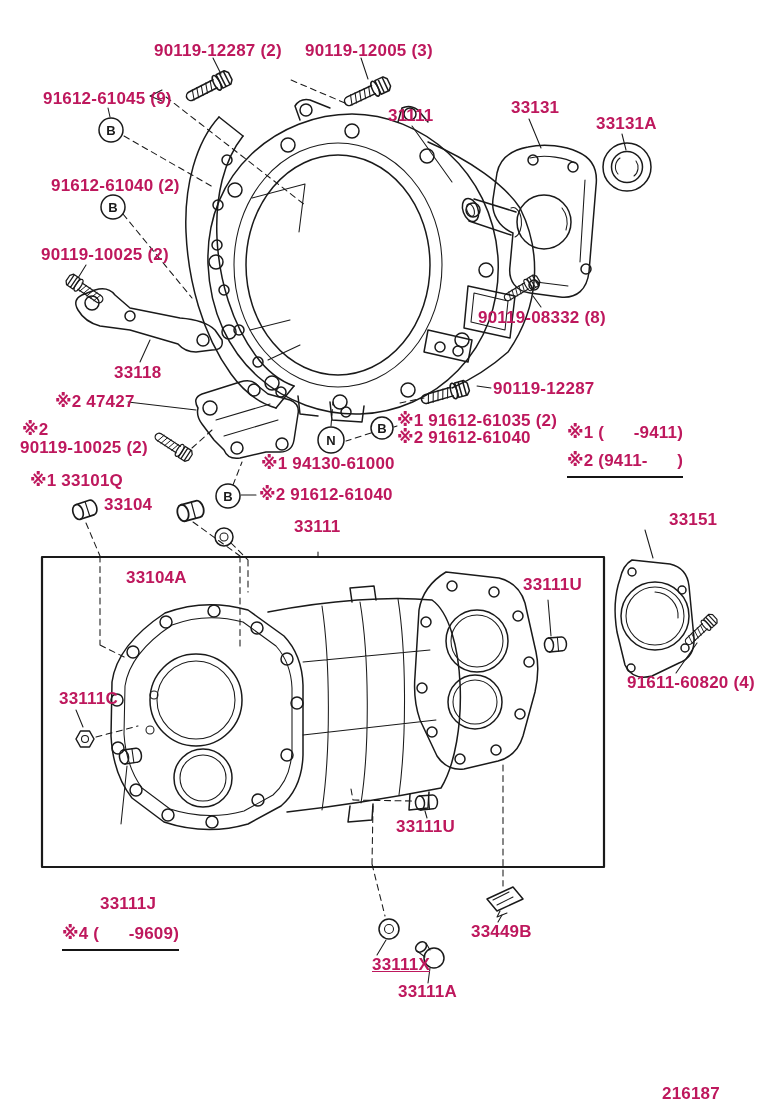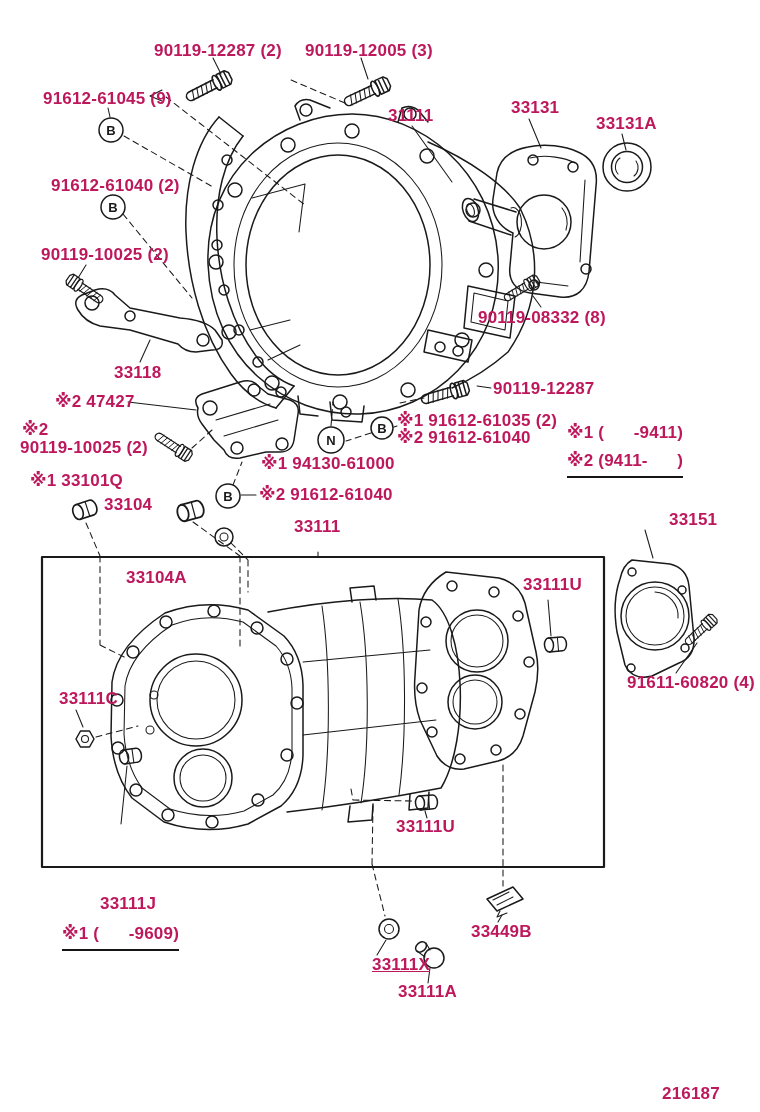--- a/index.html
+++ b/index.html
@@ -276,19 +276,19 @@
       <div class="lbl" style="left: 104px; top: 496px;">33104</div>
       <div class="lbl" style="left: 626px; top: 511px; margin-left: 43px;">33151</div>
       <div class="lbl" style="left: 126px; top: 525px; margin-top: 44px;">33104A</div>
       <div class="lbl" style="left: 294px; top: 518px;">33111</div>
       <div class="lbl" style="left: 523px; top: 576px;">33111U</div>
       <div class="lbl" style="left: 627px; top: 674px;">91611-60820 (4)</div>
       <div class="lbl" style="left: 59px; top: 690px;">33111C</div>
       <div class="lbl" style="left: 396px; top: 818px;">33111U</div>
       <div class="lbl" style="left: 100px; top: 871px; margin-top: 24px;">33111J</div>
       <div class="lbl" style="left: 471px; top: 923px;">33449B</div>
-      <div class="lbl ul" style="left: 62px; top: 925px;">※1 (      -9609)</div>
+      <div class="lbl ul" style="left: 62px; top: 925px;">※4 (      -9609)</div>
       <div class="lbl" style="left: 372px; top: 956px; text-decoration: underline;">33111X</div>
       <div class="lbl" style="left: 398px; top: 983px;">33111A</div>
       <div class="lbl" style="left: 662px; top: 1085px;">216187</div>
     </div>
 
 </div>
 
 </body></html>

